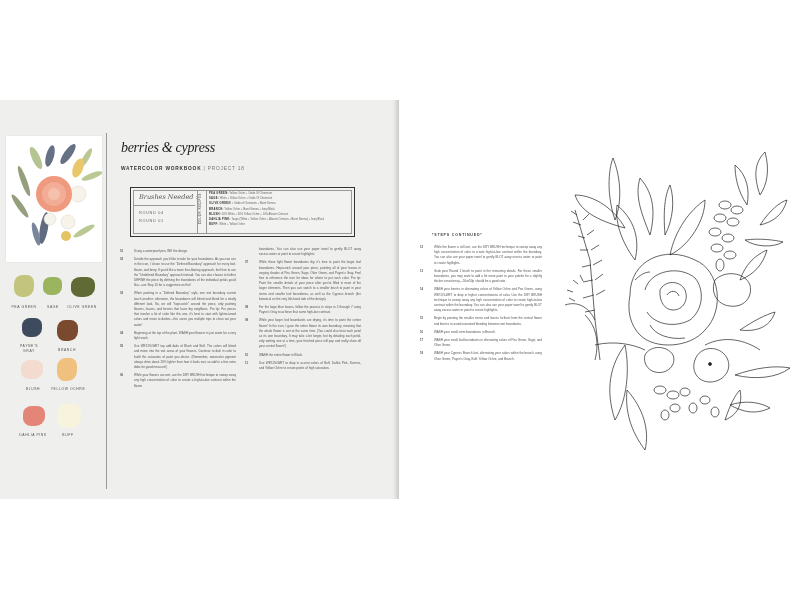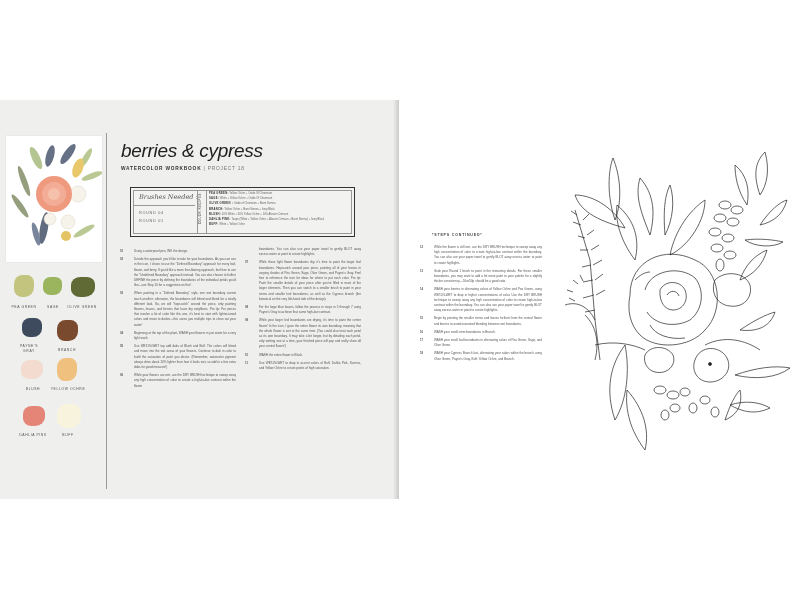--- a/index.html
+++ b/index.html
@@ -26,22 +26,22 @@
 
     
     .swatch { position: absolute; border-radius: 40% 35% 45% 38%; }
     .swatch-label {
       position: absolute; font-size: 3.4px; letter-spacing: 0.6px; text-transform: uppercase;
       color: #555; text-align: center; width: 36px; line-height: 4.5px;
     }
 
     
     .title {
-      position: absolute; left: 121px; top: 140px; font-family: Liberation Sans, sans-serif;
-      font-style: italic; font-size: 19px; color: #1f1f1f; letter-spacing: -0.3px; white-space: nowrap;
+      position: absolute; left: 121px; top: 140px; font-family: Liberation Serif, serif;
+      font-style: italic; font-size: 14px; color: #1f1f1f; letter-spacing: -0.3px; white-space: nowrap;
     }
     .subtitle {
       position: absolute; left: 121px; top: 166px; font-size: 4.8px; letter-spacing: 0.8px;
       font-weight: bold; color: #333; white-space: nowrap;
     }
     .subtitle .proj { font-weight: normal; color: #777; }
 
     
     .brush-box {
       position: absolute; left: 130px; top: 187px; width: 225px; height: 50px;

